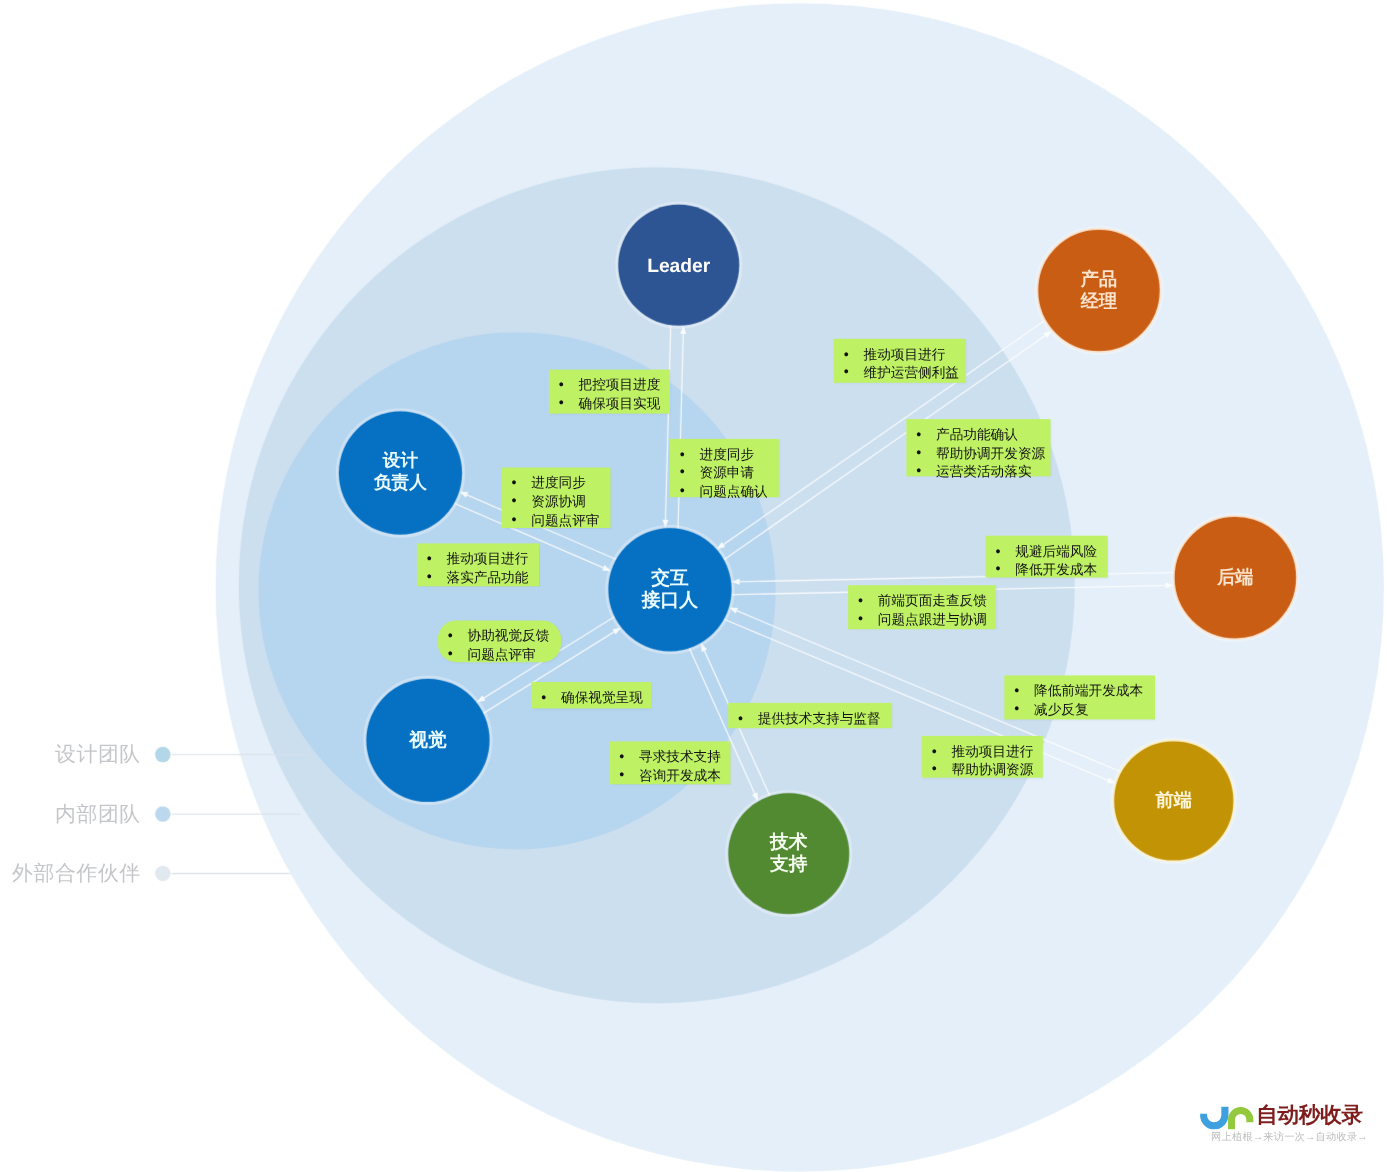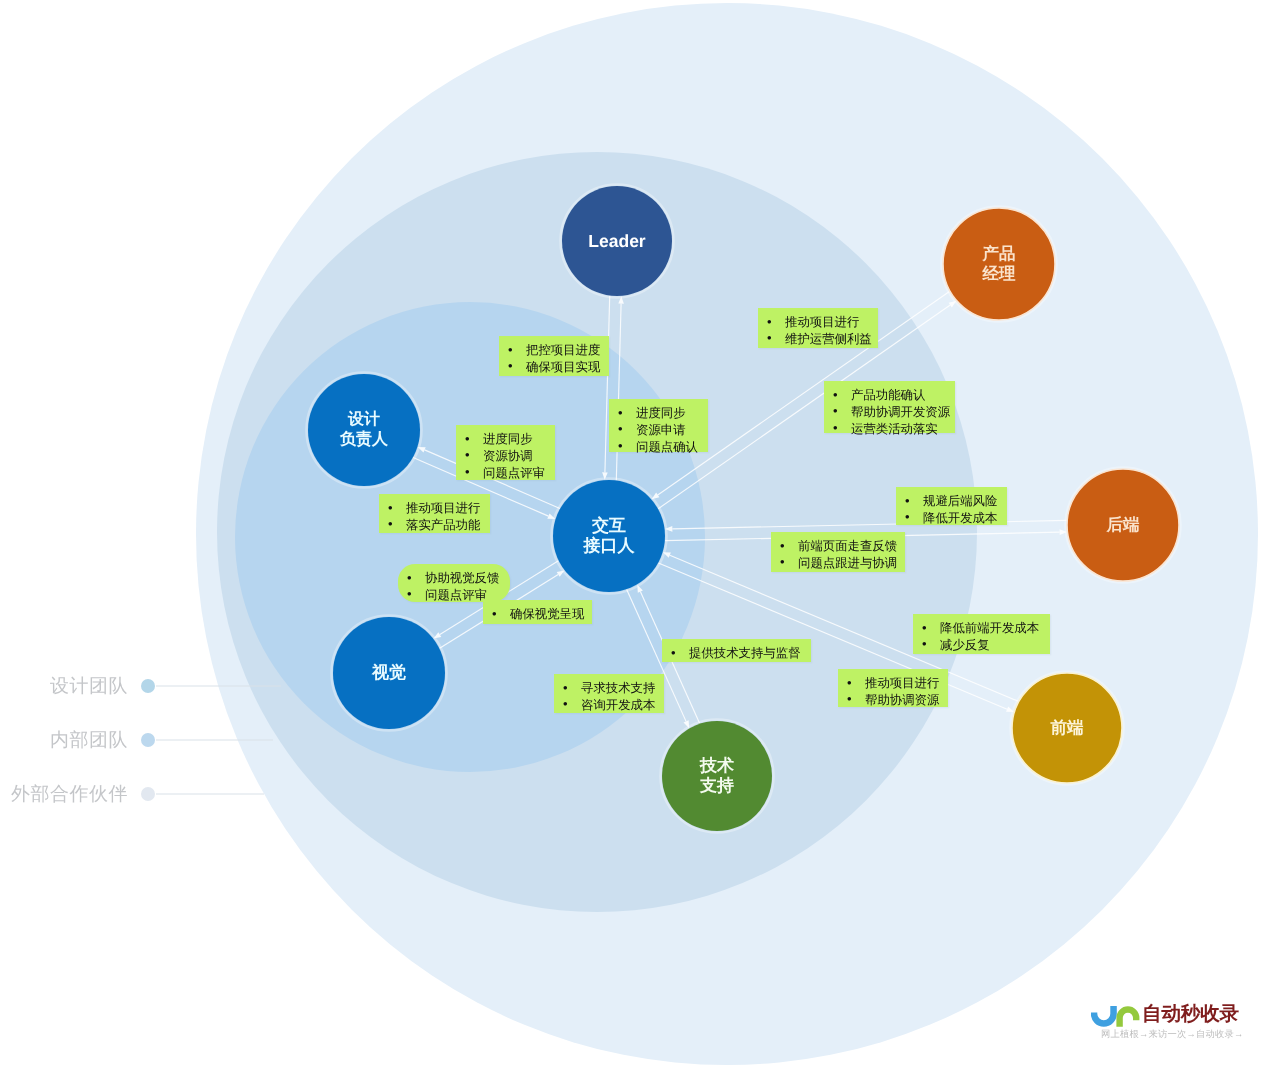--- a/index.html
+++ b/index.html
@@ -24,21 +24,21 @@
   .legend-label{font-size:19px;color:#c4c6c9;white-space:nowrap;text-align:right;
        font-family:"Liberation Serif",serif;letter-spacing:.5px;transform:translateZ(0);}
   .legend-dot{border-radius:50%;}
   .wm{position:absolute;left:1091px;top:1004px;width:160px;height:40px;transform:translateZ(0);}
   #wm-logo{position:absolute;left:0px;top:2px;}
   #wm-j{fill:#3fa0e0;}
   #wm-n{fill:#94c93d;}
   #wm-brand{position:absolute;left:51px;top:0px;font-size:19.6px;line-height:20px;
        color:#7f1d1d;font-weight:900;letter-spacing:-0.2px;}
   #wm-tag{position:absolute;left:10px;top:25px;font-size:9.3px;line-height:11px;
-       color:#bdbdbd;letter-spacing:.2px;white-space:nowrap;}
+       color:#bdbdbd;letter-spacing:.2px;white-space:nowrap;font-family:Liberation Serif, serif;}
 </style>
 </head>
 <body>
 
 <div id="stage">
   <svg class="layer" id="bg-layer" viewBox="0 0 1261 1065">
       <circle cx="727" cy="534" r="531" fill="#e4eff9"></circle>
       <circle cx="597" cy="532" r="380" fill="#ccdfef"></circle>
       <circle cx="470" cy="537" r="235" fill="#b6d5ef"></circle>
     </svg>
@@ -163,21 +163,21 @@
           <li>推动项目进行</li>
           <li>落实产品功能</li>
         </ul>
       </div>
       <div class="note" style="left: 398px; top: 564px; width: 112px; height: 38px; border-radius: 17px;">
         <ul>
           <li>协助视觉反馈</li>
           <li>问题点评审</li>
         </ul>
       </div>
-      <div class="note" style="left: 483px; top: 600px; width: 109px; height: 24px;">
+      <div class="note" style="left: 483px; top: 620px; width: 109px; height: 24px;">
         <ul>
           <li>确保视觉呈现</li>
         </ul>
       </div>
       <div class="note" style="left: 662px; top: 639px; width: 149px; height: 23px;">
         <ul>
           <li>提供技术支持与监督</li>
         </ul>
       </div>
       <div class="note" style="left: 554px; top: 674px; width: 110px; height: 39px;">

